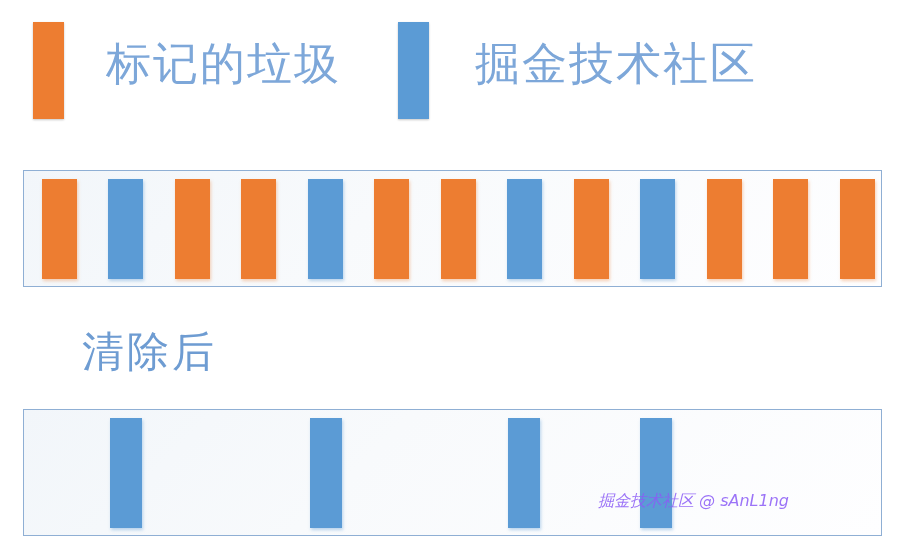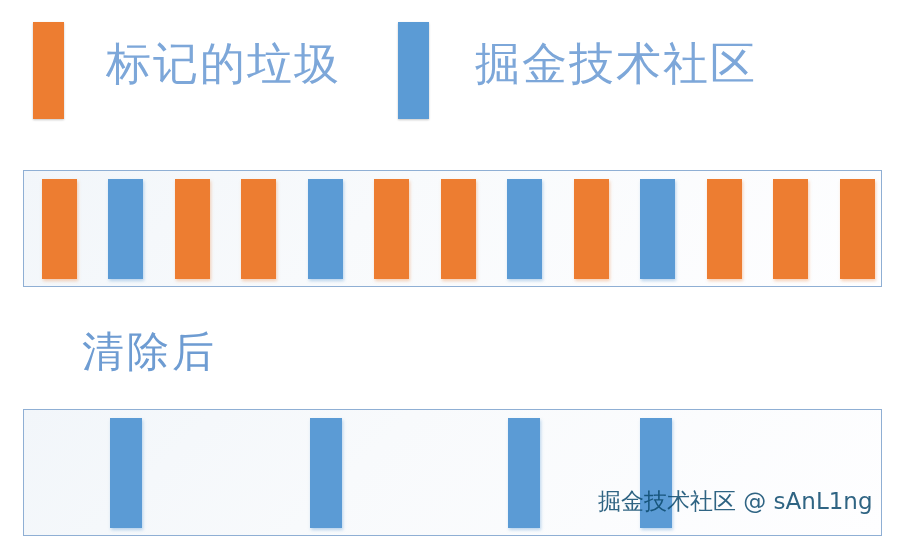--- a/index.html
+++ b/index.html
@@ -92,26 +92,27 @@
     letter-spacing: 3px;
     white-space: nowrap;
     font-family: Liberation Sans, sans-serif;
   }
 
   
   .watermark {
     position: absolute;
     left: 598px;
     top: 487px;
-    font-size: 23px;
+    font-size: 16px;
     line-height: 28px;
-    color: #0c4a6e;
+    color: #8b5cf6;
     white-space: nowrap;
     opacity: 0.85;
     font-family: "DejaVu Sans", "Liberation Sans", sans-serif;
+    font-style: italic;
   }
 </style>
 </head>
 <body>
 
 <div class="legend">
   <div class="legend-swatch orange"></div>
   <div class="legend-label first">标记的垃圾</div>
 
   <div class="legend-swatch blue"></div>

